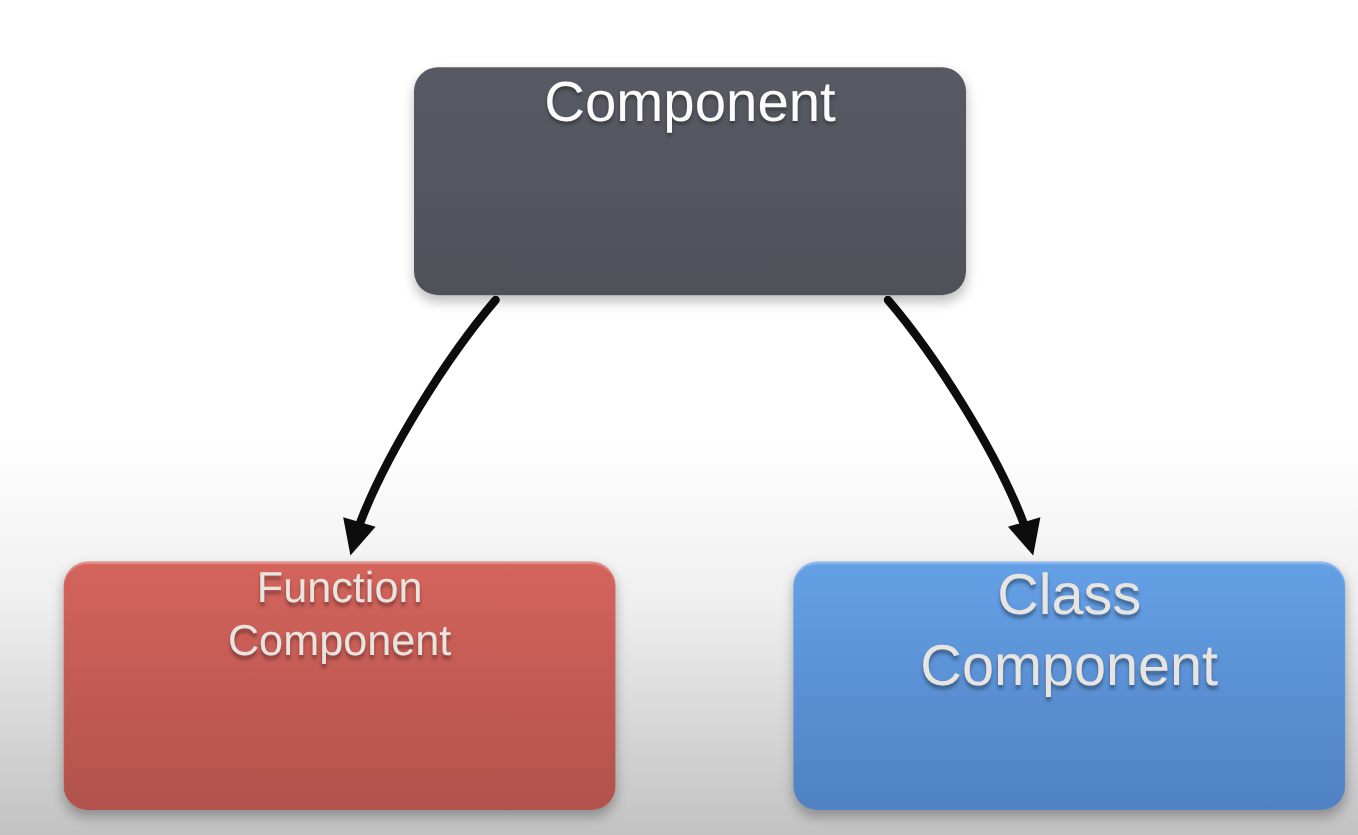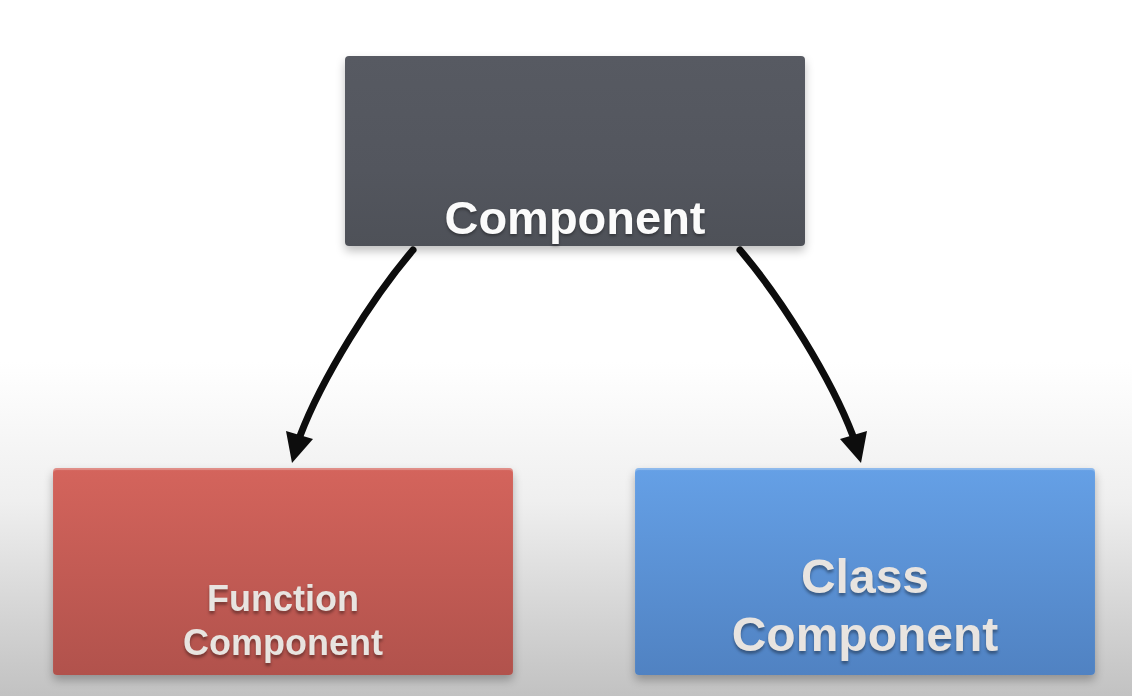--- a/index.html
+++ b/index.html
@@ -38,26 +38,26 @@
     stroke-width: 7;
     stroke-linecap: round;
   }
   .arrow-head {
     fill: var(--arrow);
     stroke: none;
   }
   .node {
     position: absolute;
     display: flex;
-    align-items: flex-end;
+    align-items: flex-start;
     justify-content: center;
-    border-radius: 4px;
+    border-radius: 20px;
     box-shadow: 0 5px 10px rgba(0,0,0,0.25);
     text-align: center;
-    font-weight: 700;
+    font-weight: 400;
   }
   .node .label {
     white-space: pre-line;
     line-height: 1.22;
   }
   .node-component {
     left: 345px;
     top: 56px;
     width: 460px;
     height: 190px;
@@ -73,21 +73,21 @@
     top: 468px;
     width: 460px;
     height: 197px;
     background: linear-gradient(180deg, var(--function-bg-top) 0%, var(--function-bg-bottom) 100%);
     box-shadow: inset 0 2px 1px rgba(255,255,255,0.28), 0 5px 10px rgba(0,0,0,0.28);
     color: var(--node-text);
     font-size: 36px;
     padding-bottom: 10px;
   }
   .node-class {
-    left: 635px;
+    left: 661px;
     top: 468px;
     width: 460px;
     height: 197px;
     background: linear-gradient(180deg, var(--class-bg-top) 0%, var(--class-bg-bottom) 100%);
     box-shadow: inset 0 2px 1px rgba(255,255,255,0.28), 0 5px 10px rgba(0,0,0,0.28);
     color: var(--node-text);
     font-size: 48px;
     padding-bottom: 10px;
   }
   .node-function .label,

